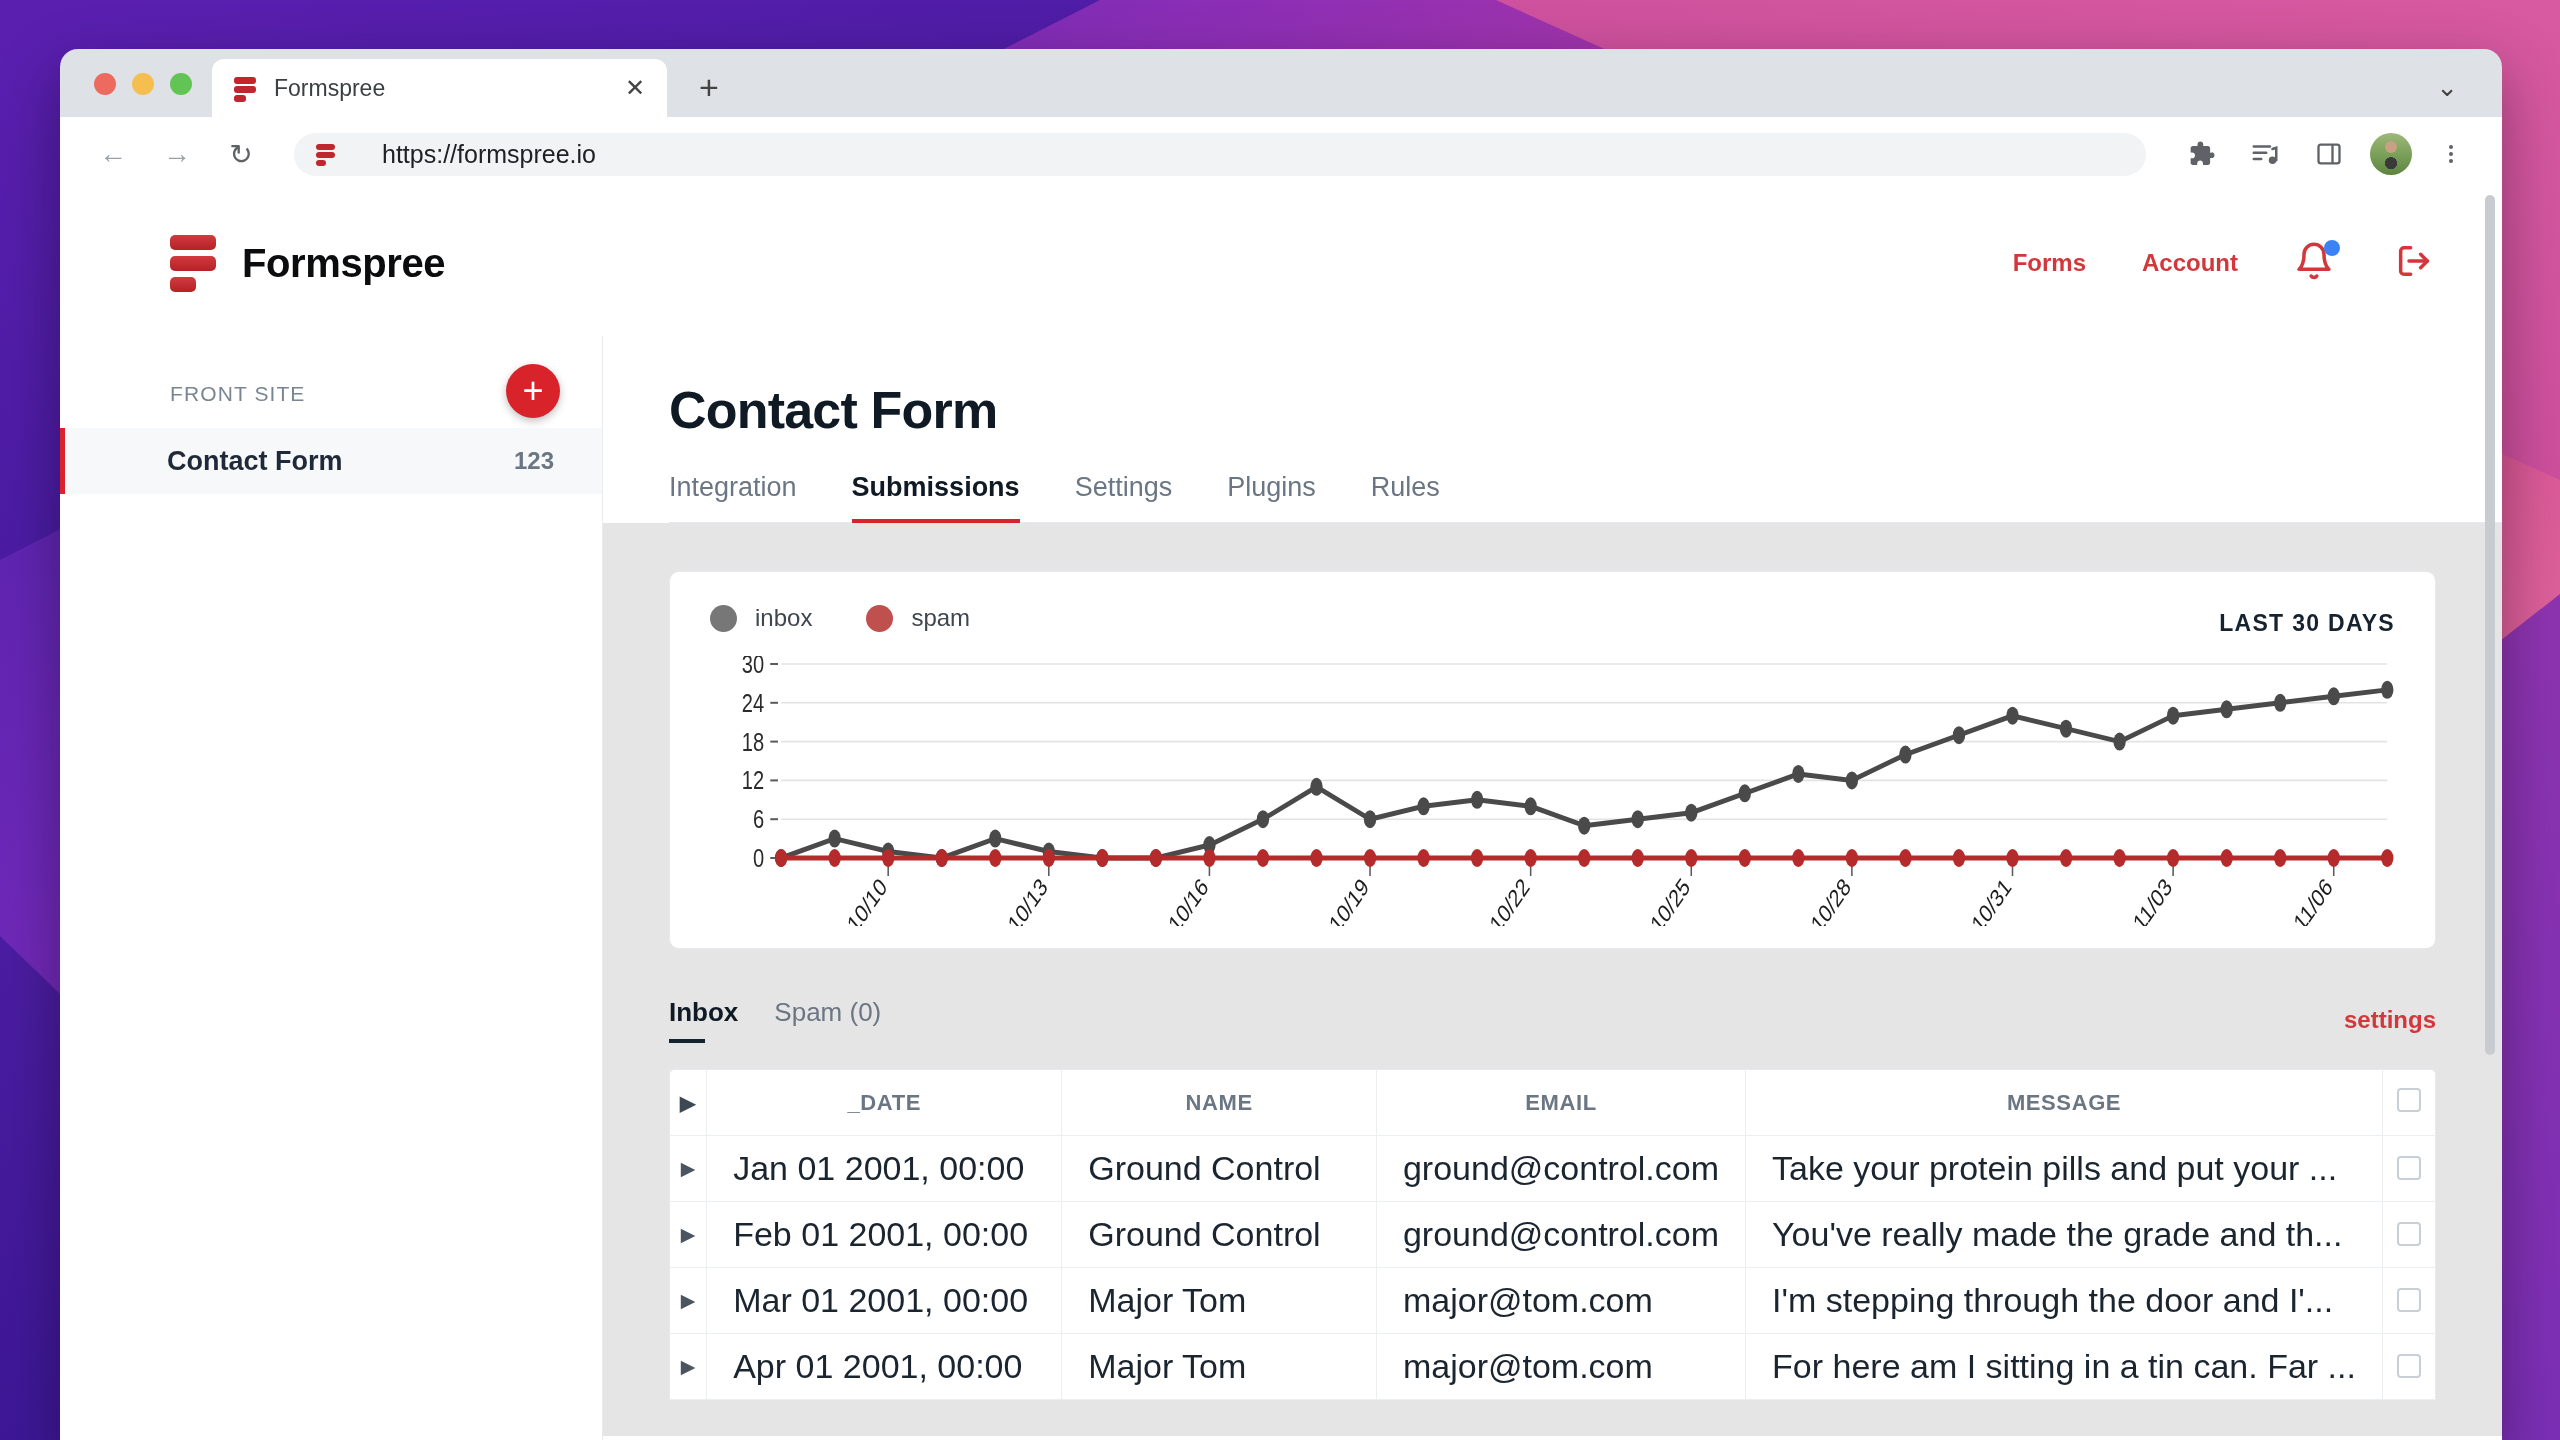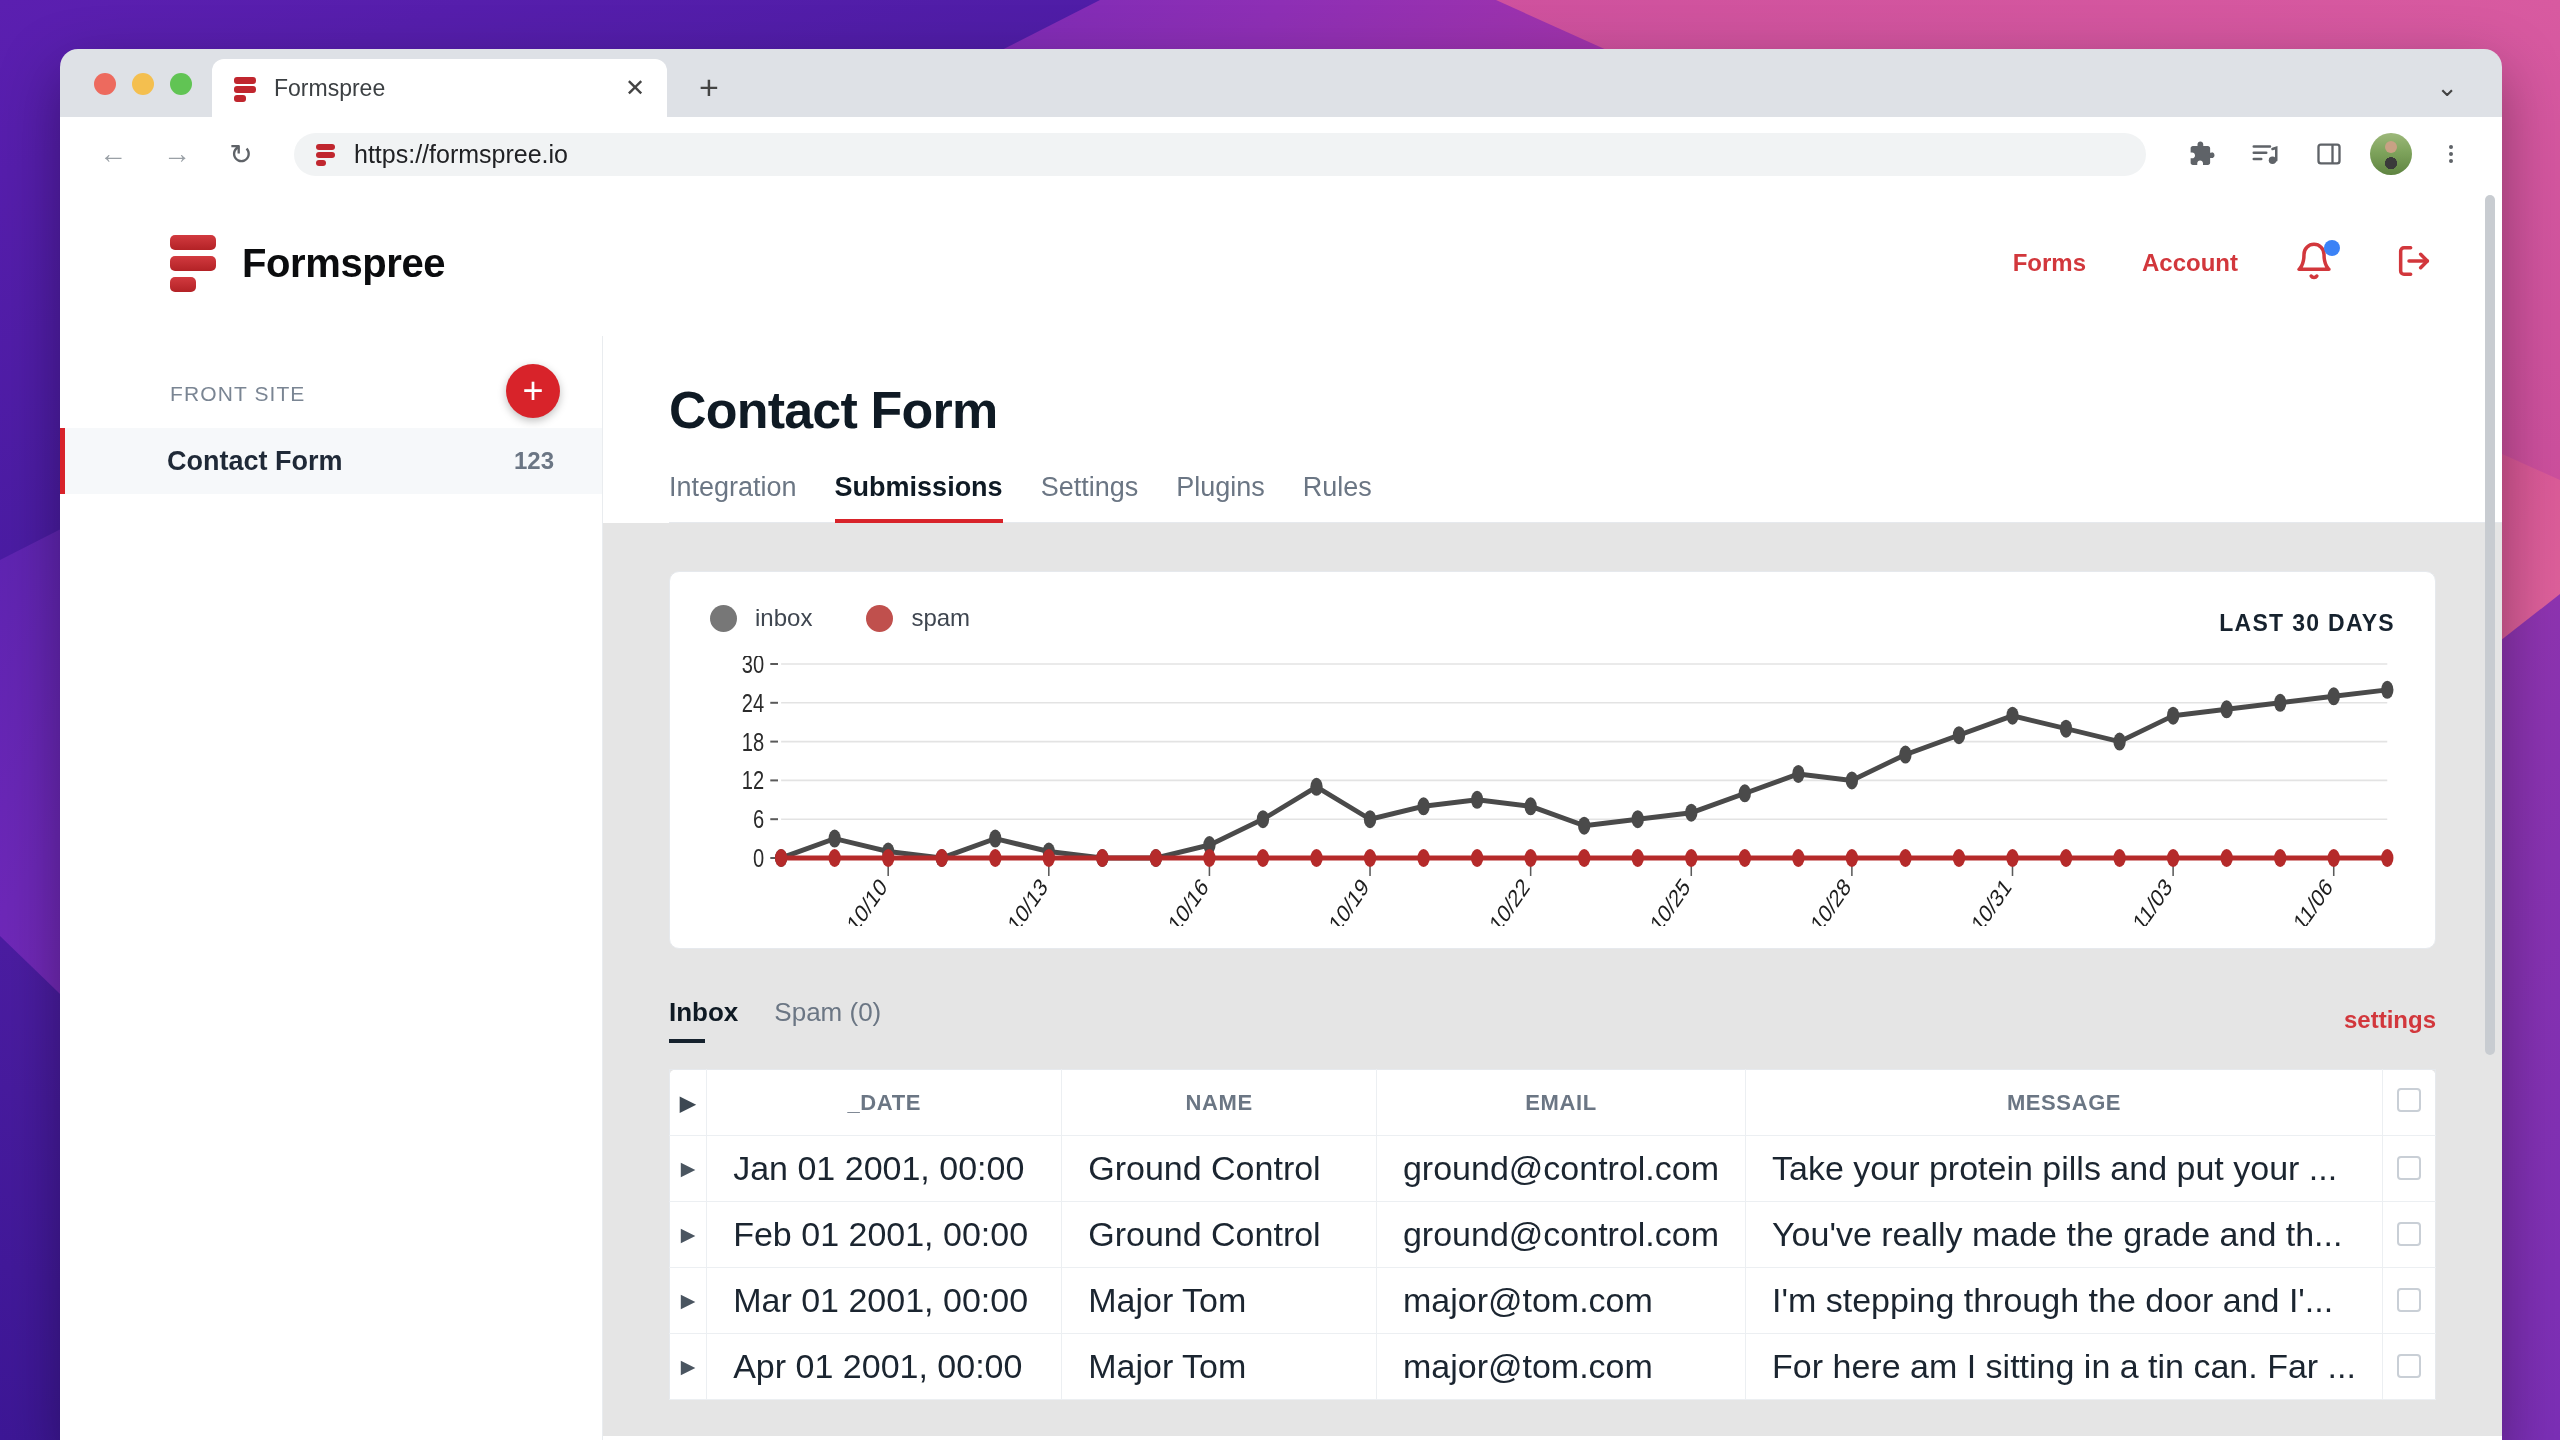--- a/index.html
+++ b/index.html
@@ -60,21 +60,21 @@
   .newtab { width: 52px; height: 52px; margin: 0 0 4px 16px; display:flex; align-items:center;
             justify-content:center; font-size: 34px; color: #444; font-weight: 300; }
   .chev-down { position: absolute; right: 44px; bottom: 14px; font-size: 26px; color: #444; }
 
   .toolbar { height: 74px; background: #fff; display: flex; align-items: center; padding: 0 26px; }
   .nav-btn { width: 54px; height: 54px; display:flex; align-items:center; justify-content:center;
              font-size: 28px; color: #9aa0a6; margin-right: 10px; }
   .nav-btn.enabled { color: #5f6368; }
   .omnibox {
     flex: 1; height: 43px; background: #f1f3f4; border-radius: 25px;
-    display: flex; align-items: center; padding: 0 22px; margin: 0 16px;
+    display: flex; align-items: center; padding: 0 22px; margin: 0 16px; gap: 28px;
   }
   .omni-fav { width: 20px; height: 22px; position: relative; margin-right: 18px; flex:0 0 auto; }
   .omni-fav .fav-bar.b1 { top:1px; width:19px; height:6px; }
   .omni-fav .fav-bar.b2 { top:9px; width:19px; height:6px; }
   .omni-fav .fav-bar.b3 { top:17px; width:10px; height:6px; }
   .omni-url { font-size: 25px; color: #202124; }
   .tb-icon { width: 50px; height: 50px; display:flex; align-items:center; justify-content:center;
              margin-left: 14px; color: #5f6368; }
   .avatar { width: 42px; height: 42px; border-radius: 50%; margin-left: 16px;
             background: radial-gradient(circle at 50% 72%, #3a3a3a 0 16%, transparent 17%),
@@ -120,21 +120,21 @@
                position: relative; }
   .side-item.active { background: #f6f8fa; }
   .side-item.active::before { content:""; position:absolute; left:0; top:0; bottom:0; width:5px; background:#d8232a; }
   .side-item .name { font-size: 27px; font-weight: 700; color: #1f2937; }
   .side-item .count { margin-left: auto; font-size: 24px; font-weight: 700; color: #6b7684; }
 
   
   .main { flex: 1; background: #fff; position: relative; overflow: hidden; }
   .main-head { padding: 44px 0 0 66px; background: #fff; }
   .page-title { font-size: 52px; font-weight: 800; color: #0f1a24; letter-spacing: -0.8px; }
-  .tabs { display: flex; gap: 38px; margin-top: 32px; border-bottom: 1px solid #e6e9ed; padding-right: 66px; }
+  .tabs { display: flex; gap: 55px; margin-top: 32px; border-bottom: 1px solid #e6e9ed; padding-right: 66px; }
   .tab-item { font-size: 27px; color: #6b7684; padding-bottom: 19px; position: relative; }
   .tab-item.active { color: #0f1a24; font-weight: 700; }
   .tab-item.active::after { content:""; position:absolute; left:0; right:0; bottom:-1px; height:4px; background:#d8232a; }
 
   .main-scroll { background: #e5e5e5; height: calc(100% - 200px); padding: 48px 66px 0 66px; }
 
   .chart-card { background: #fff; border: 1px solid #e6e9ed; border-radius: 10px; height: 378px;
                 padding: 32px 40px 0 40px; position: relative; }
   .legend { display: flex; align-items: center; gap: 54px; }
   .legend-item { display: flex; align-items: center; gap: 18px; }

